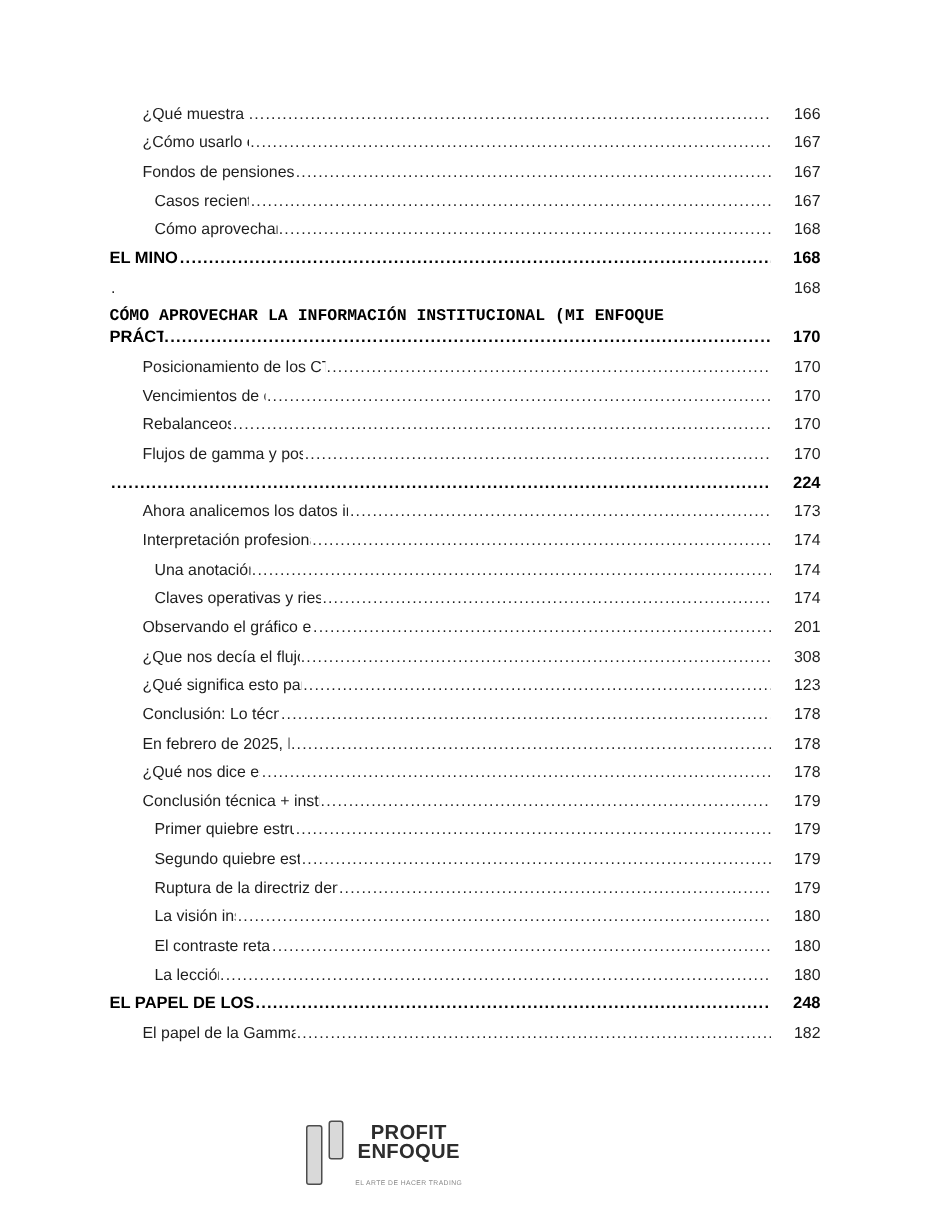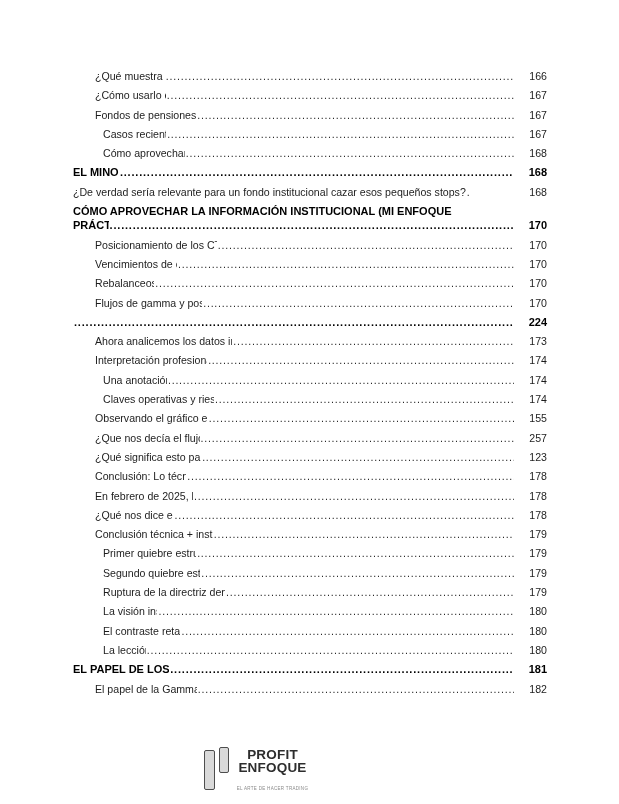--- a/index.html
+++ b/index.html
@@ -14,21 +14,21 @@
     position:relative;
     width:619px; height:804px;
     padding:69px 72px 0 73px;
   }
   
   .toc-row { font-size:10.6px; line-height:14.3px; margin-bottom:5px; }
   .toc-row.bold { font-weight:bold; color:#000; font-size:11px; }
   .toc-row.level-2 { padding-left:22px; }
   .toc-row.level-3 { padding-left:30px; }
   .rowline { display:flex; align-items:baseline; }
-  .line1 { white-space:nowrap; overflow:hidden; }
+  .line1 { white-space:nowrap; overflow:hidden;font-family:Liberation Mono, monospace; }
   .label { flex:0 1 auto; min-width:0; white-space:nowrap; overflow:hidden; }
   .dots { flex:1 1 auto; min-width:6px; overflow:hidden; white-space:nowrap; margin:0 1px; }
   .dots::after {
     content:"....................................................................................................................................................................................";
     letter-spacing:0.8px;
   }
   .dots.single::after { content:" ."; letter-spacing:0; }
   .page-num { flex:0 0 auto; margin-left:14px; }
   
   .footer {
@@ -87,21 +87,20 @@
       </div>
       <div class="toc-row level-1 bold">
         <div class="rowline">
           <span class="label">EL MINORISTA.</span>
           <span class="dots"></span>
           <span class="page-num">168</span>
         </div>
       </div>
       <div class="toc-row level-1">
         <div class="rowline">
-          <span class="label">¿De verdad sería relevante para un fondo institucional cazar esos pequeños stops?</span>
           <span class="dots single"></span>
           <span class="page-num">168</span>
         </div>
       </div>
       <div class="toc-row level-1 bold">
         <div class="line1">CÓMO APROVECHAR LA INFORMACIÓN INSTITUCIONAL (MI ENFOQUE</div>
         <div class="rowline">
           <span class="label">PRÁCTICO)</span>
           <span class="dots"></span>
           <span class="page-num">170</span>
@@ -167,28 +166,28 @@
         <div class="rowline">
           <span class="label">Claves operativas y riesgos (cómo usar esta lectura).</span>
           <span class="dots"></span>
           <span class="page-num">174</span>
         </div>
       </div>
       <div class="toc-row level-2">
         <div class="rowline">
           <span class="label">Observando el gráfico en H4 durante enero y febrero</span>
           <span class="dots"></span>
-          <span class="page-num">155</span>
+          <span class="page-num">201</span>
         </div>
       </div>
       <div class="toc-row level-2">
         <div class="rowline">
           <span class="label">¿Que nos decía el flujo institucional en febrero?</span>
           <span class="dots"></span>
-          <span class="page-num">257</span>
+          <span class="page-num">308</span>
         </div>
       </div>
       <div class="toc-row level-2">
         <div class="rowline">
           <span class="label">¿Qué significa esto para nosotros como traders?</span>
           <span class="dots"></span>
           <span class="page-num">123</span>
         </div>
       </div>
       <div class="toc-row level-2">
@@ -258,21 +257,21 @@
         <div class="rowline">
           <span class="label">La lección clave:</span>
           <span class="dots"></span>
           <span class="page-num">180</span>
         </div>
       </div>
       <div class="toc-row level-1 bold">
         <div class="rowline">
           <span class="label">EL PAPEL DE LOS CTA EN LA CAÍDA</span>
           <span class="dots"></span>
-          <span class="page-num">181</span>
+          <span class="page-num">248</span>
         </div>
       </div>
       <div class="toc-row level-2">
         <div class="rowline">
           <span class="label">El papel de la Gamma en el SP500 en febrero</span>
           <span class="dots"></span>
           <span class="page-num">182</span>
         </div>
       </div>
     </div>

